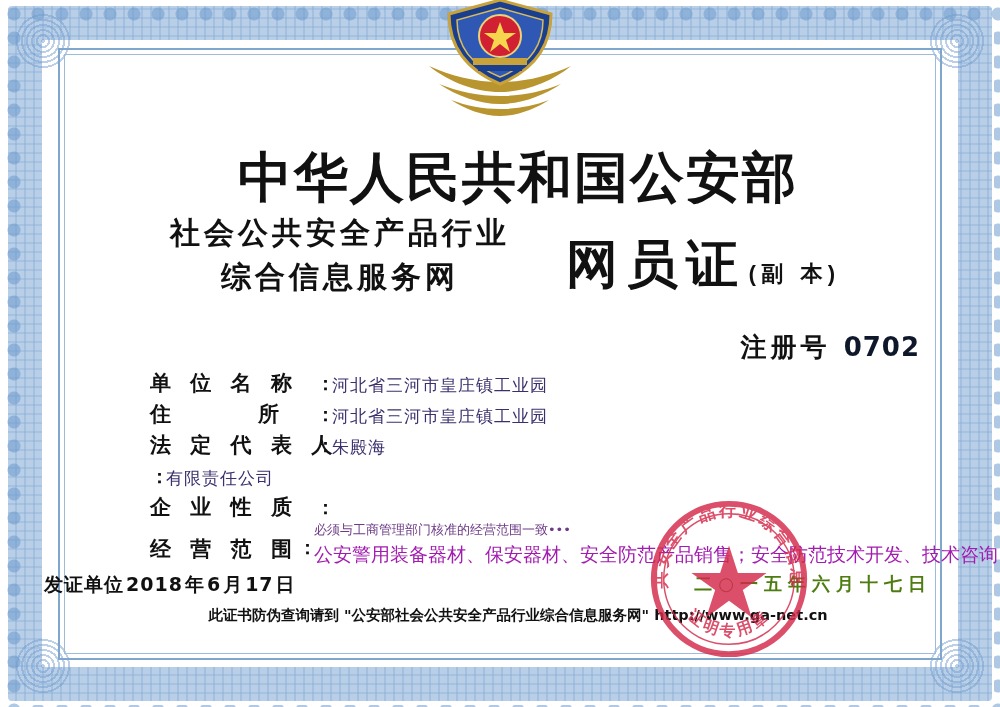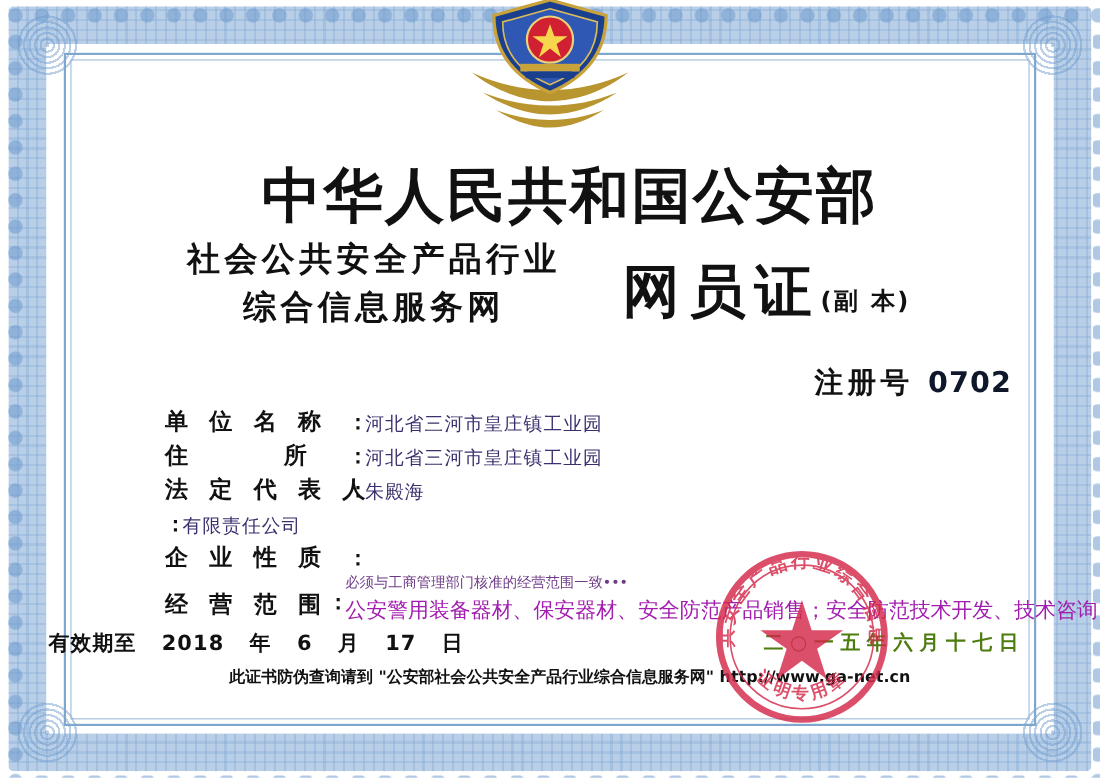--- a/index.html
+++ b/index.html
@@ -154,22 +154,23 @@
     color: #111111;
     white-space: nowrap;
   }
 
   .title-row {
     position: absolute;
     left: 46px;
     right: 30px;
     top: 160px;
     display: flex;
-    align-items: center;
+    align-items: flex-start;
     justify-content: flex-start;
+    font-family: Liberation Mono, monospace;
   }
   .subtitle-block {
     width: 440px;
     font-size: 30px;
     font-weight: bold;
     line-height: 1.45;
     letter-spacing: 4px;
     color: #111111;
     text-align: center;
     padding-left: 10px;
@@ -278,21 +279,21 @@
   .validity {
     position: absolute;
     left: -20px;
     top: 518px;
     font-size: 19px;
     font-weight: bold;
     color: #111111;
     letter-spacing: 1px;
     white-space: nowrap;
   }
-  .validity .vnum { margin: 0 23px; }
+  .validity .vnum { margin: 0 2px; }
 
   .issue-date {
     position: absolute;
     right: 40px;
     top: 518px;
     font-size: 18px;
     font-weight: bold;
     color: #4d7c0f;
     letter-spacing: 6px;
     white-space: nowrap;
@@ -412,21 +413,21 @@
         <div class="scope-wrap">
           <div class="scope-note">必须与工商管理部门核准的经营范围一致•••</div>
           <div class="scope-text">公安警用装备器材、保安器材、安全防范产品销售；安全防范技术开发、技术咨询、技术服务</div>
         </div>
       </div>
 
     </div>
 
 
     <div class="validity">
-      <span>有效期至</span><span class="vnum">2018</span><span>年</span><span class="vnum">6</span><span>月</span><span class="vnum">17</span><span>日</span>
+      <span>发证单位</span><span class="vnum">2018</span><span>年</span><span class="vnum">6</span><span>月</span><span class="vnum">17</span><span>日</span>
     </div>
 
     <div class="issue-date">
       <span>二○一五</span><span>年</span><span>六</span><span>月</span><span>十七</span><span>日</span>
     </div>
 
     <div class="footnote">此证书防伪查询请到 "公安部社会公共安全产品行业综合信息服务网" http://www.ga-net.cn</div>
 
   </div>
 

